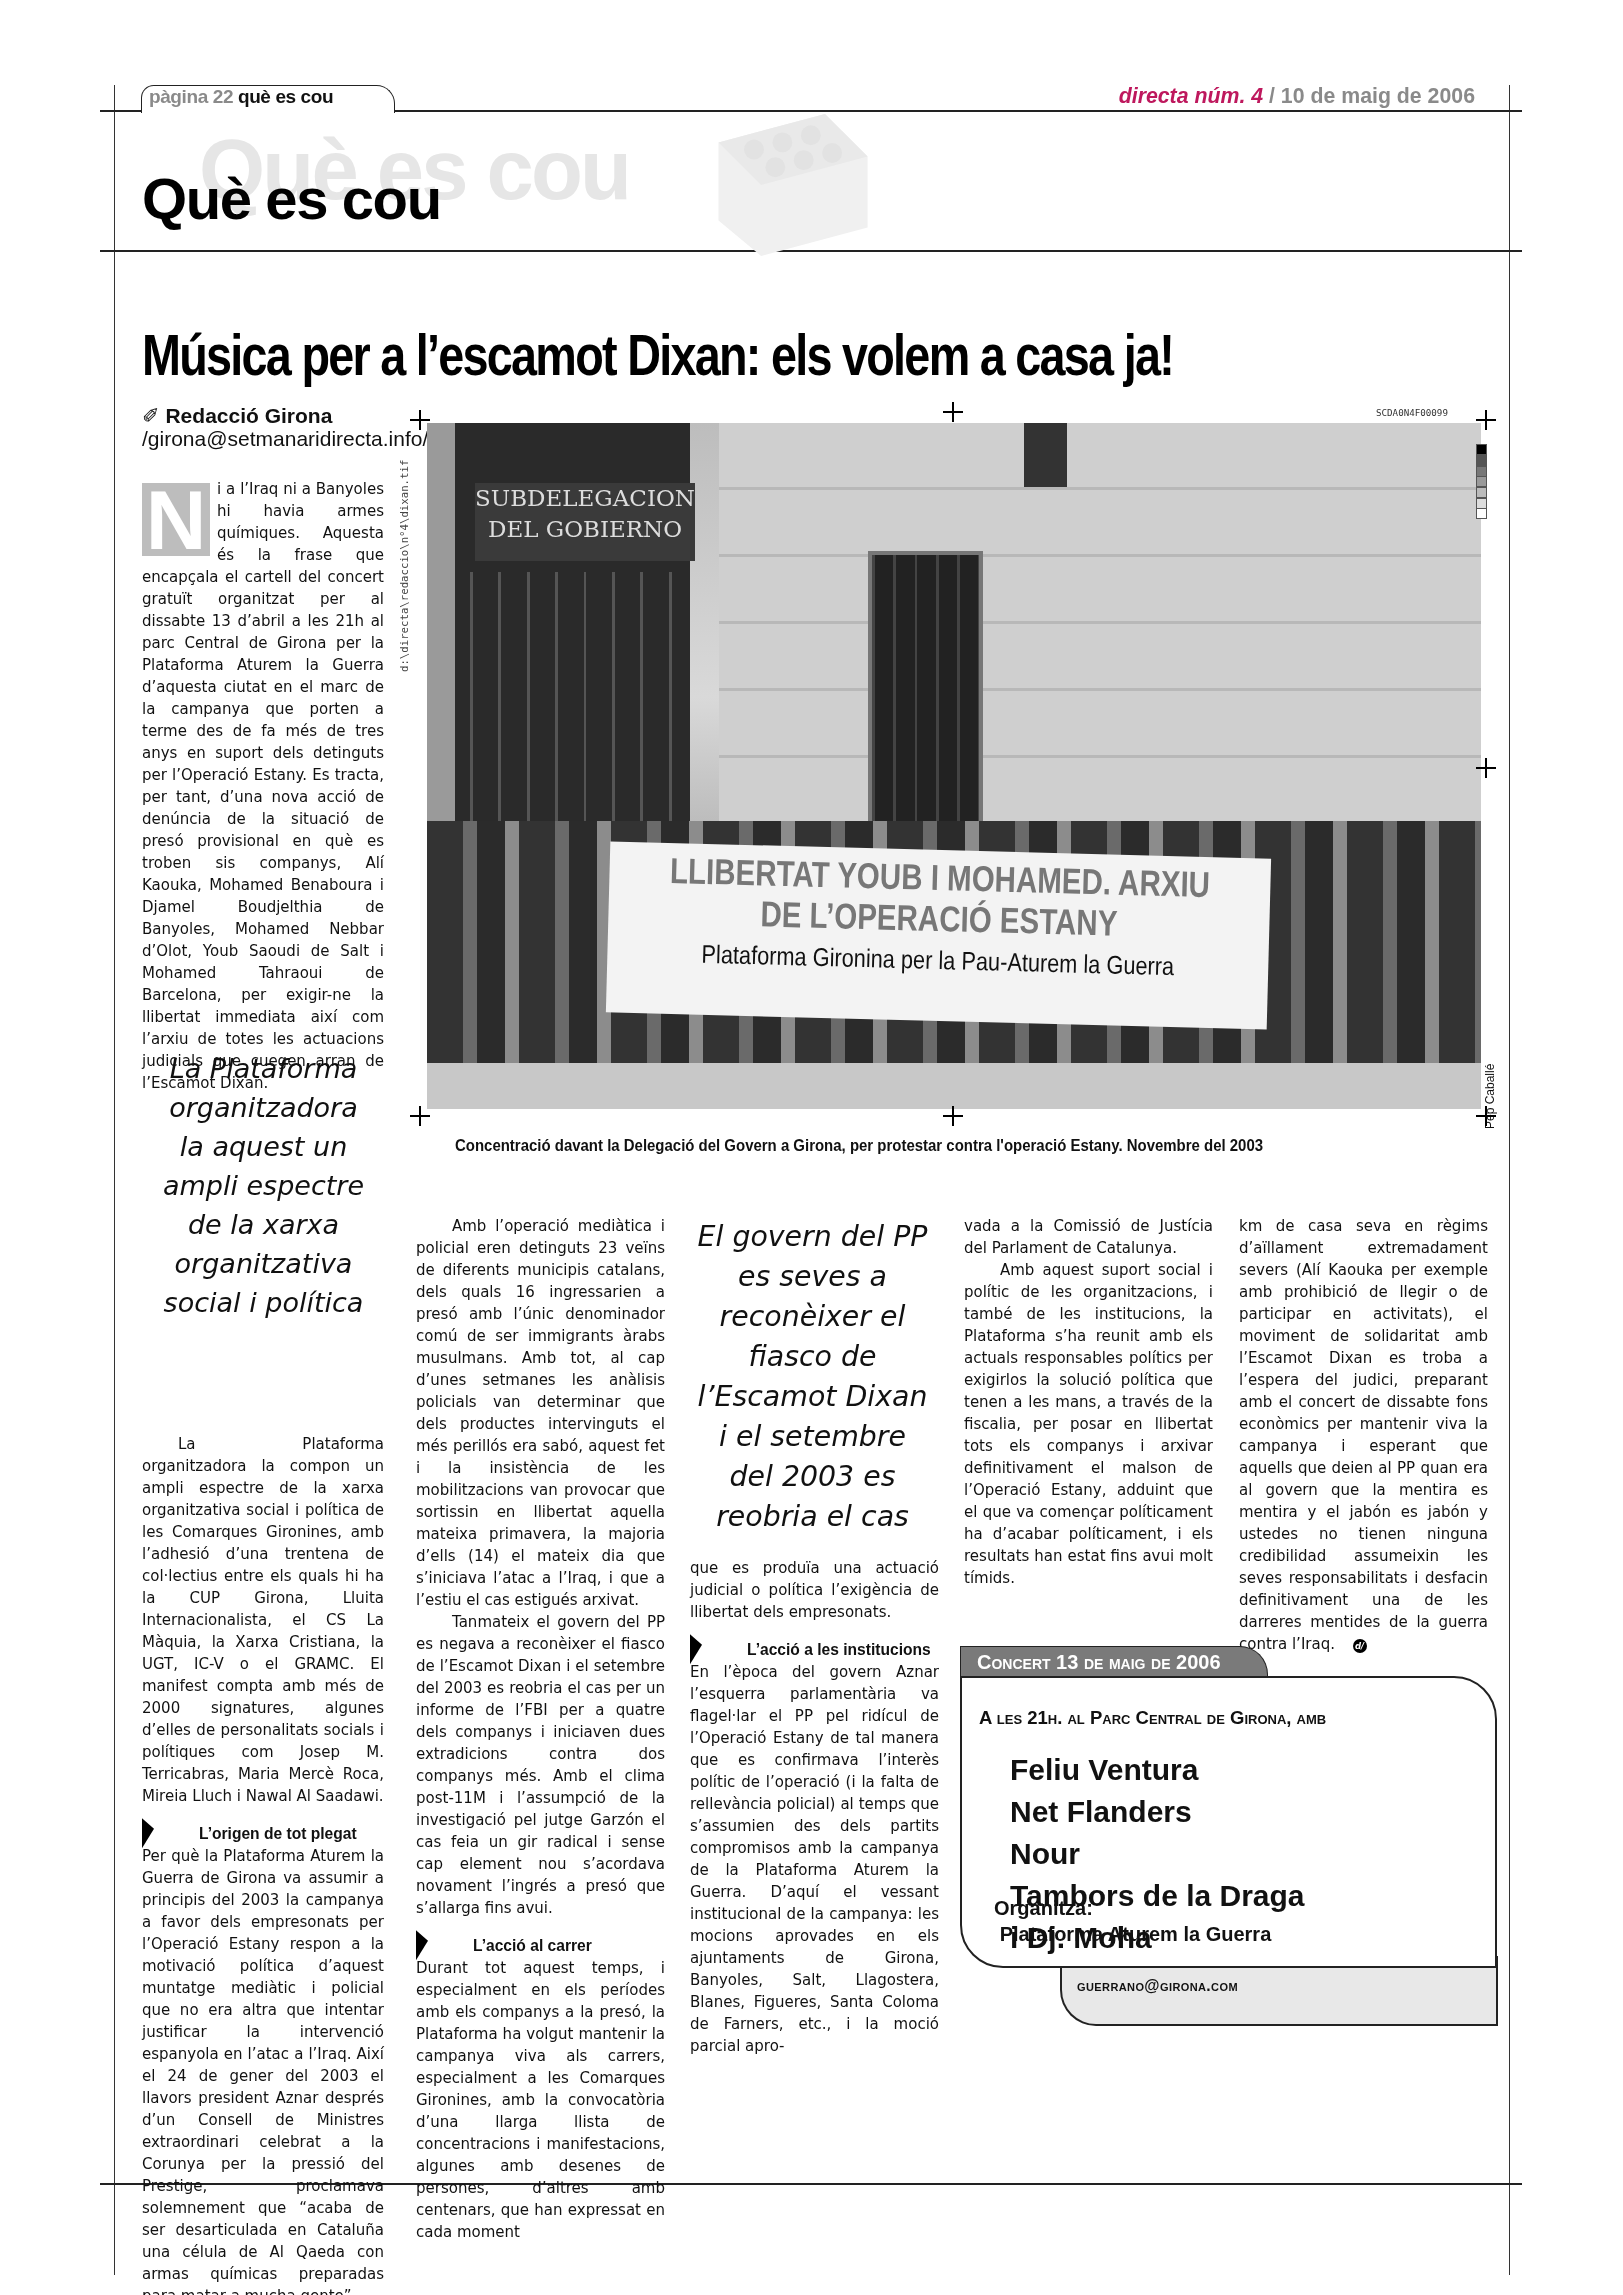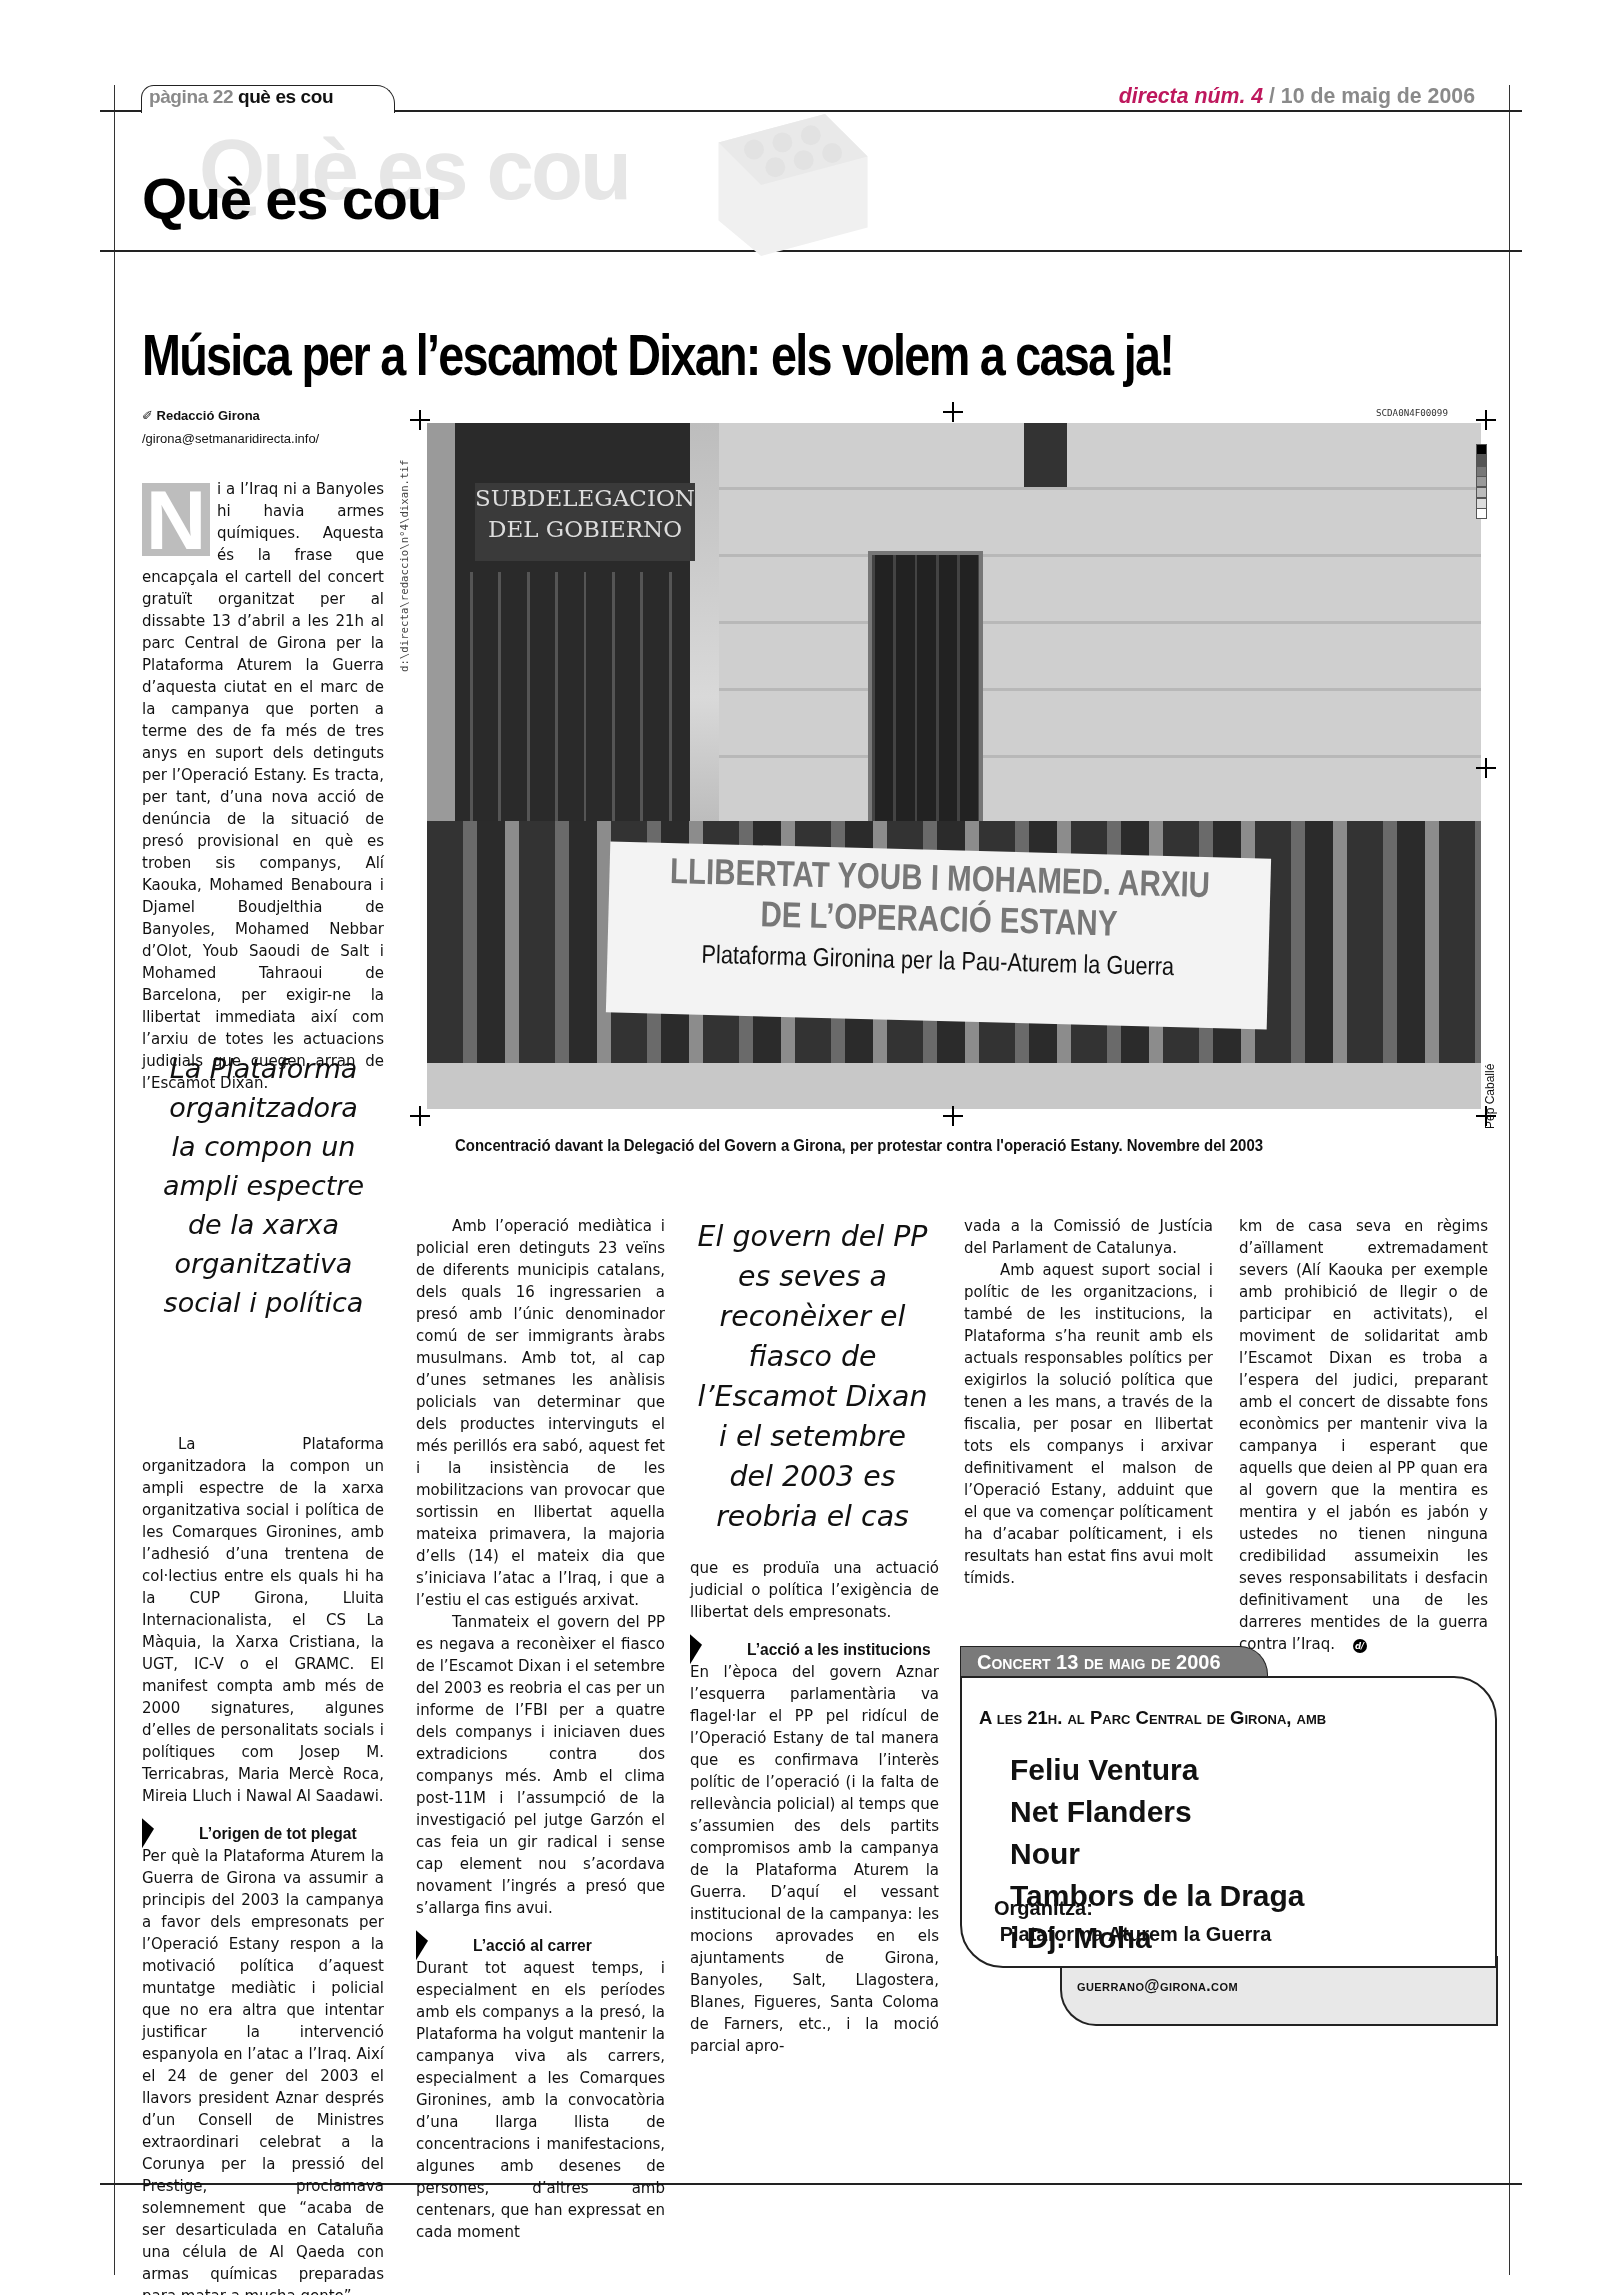--- a/index.html
+++ b/index.html
@@ -25,21 +25,21 @@
   .brick { position:absolute; left:704px; top:114px; width:171px; height:142px; }
   .sec-title { position:absolute; left:142px; top:165px; font-family:"Liberation Sans", sans-serif;
                font-weight:bold; font-size:58px; letter-spacing:-1.4px; color:#000; }
   .headline { position:absolute; left:142px; top:284px; font-family:"Liberation Sans", sans-serif;
               font-weight:bold; font-size:57px; letter-spacing:-2.1px; color:#000;
               transform:scaleX(0.82); transform-origin:left top; white-space:nowrap; }
   
   .col { position:absolute; font-size:15px; line-height:22px; text-align:justify; hyphens:auto; }
   .col p { margin:0; }
   .col p.indent { text-indent:36px; }
-  .byline { font-family:"Liberation Sans", sans-serif; font-size:13px; line-height:23px; }
+  .byline { font-family:"Liberation Sans", sans-serif; font-size:21px; line-height:23px; }
   .byline b { font-weight:bold; }
   .dropcap { float:left; width:68px; height:73px; background:#bdbdbd; margin:4.3px 7.1px 0 0;
              color:#fff; font-family:"Liberation Sans", sans-serif; font-weight:bold;
              font-size:84px; line-height:74px; text-align:center; }
   .pull { position:absolute; text-align:center; font-style:italic; font-family:"DejaVu Sans", sans-serif; }
   .pull .ln { display:block; position:relative; }
   .pull .ln::before { content:""; position:absolute; left:0; right:0; top:40%; height:15.6px; background:#e8e8e8; z-index:-1; }
   .subhead { font-family:"Liberation Sans", sans-serif; font-weight:bold; font-size:15.6px;
              margin-top:15.6px; position:relative; padding-left:57px; }
   .subhead .tri { position:absolute; left:0; top:-7.1px; width:0; height:0;
@@ -141,21 +141,21 @@
   </div>
   <p style="margin-top:28.4px;">
     <span class="dropcap">N</span>
     <span>i a l’Iraq ni a Banyoles hi havia armes químiques. Aquesta és la frase que encapçala el cartell del concert gratuït organitzat per al dissabte 13 d’abril a les 21h al parc Central de Girona per la Plataforma Aturem la Guerra d’aquesta ciutat en el marc de la campanya que porten a terme des de fa més de tres anys en suport dels detinguts per l’Operació Estany. Es tracta, per tant, d’una nova acció de denúncia de la situació de presó provisional en què es troben sis companys, Alí Kaouka, Mohamed Benaboura i Djamel Boudjelthia de Banyoles, Mohamed Nebbar d’Olot, Youb Saoudi de Salt i Mohamed Tahraoui de Barcelona, per exigir-ne la llibertat immediata així com l’arxiu de totes les actuacions judicials que cuegen arran de l’Escamot Dixan.</span>
   </p>
 </div>
 
 <div class="pull" style="left:139px;top:1049px;width:249px;font-size:27px;line-height:39px;">
   <span class="ln">La Plataforma</span>
   <span class="ln">organitzadora</span>
-  <span class="ln">la compon un</span>
+  <span class="ln">la aquest un</span>
   <span class="ln">ampli espectre</span>
   <span class="ln">de la xarxa</span>
   <span class="ln">organitzativa</span>
   <span class="ln">social i política</span>
 </div>
 
 <div class="col" style="left:142px;top:1433px;width:242px;">
   <p class="indent">La Plataforma organitzadora la compon un ampli espectre de la xarxa organitzativa social i política de les Comarques Gironines, amb l’adhesió d’una trentena de col·lectius entre els quals hi ha la CUP Girona, Lluita Internacionalista, el CS La Màquia, la Xarxa Cristiana, la UGT, IC-V o el GRAMC. El manifest compta amb més de 2000 signatures, algunes d’elles de personalitats socials i polítiques com Josep M. Terricabras, Maria Mercè Roca, Mireia Lluch i Nawal Al Saadawi.</p>
   <div class="subhead">
     <span class="tri"></span>

